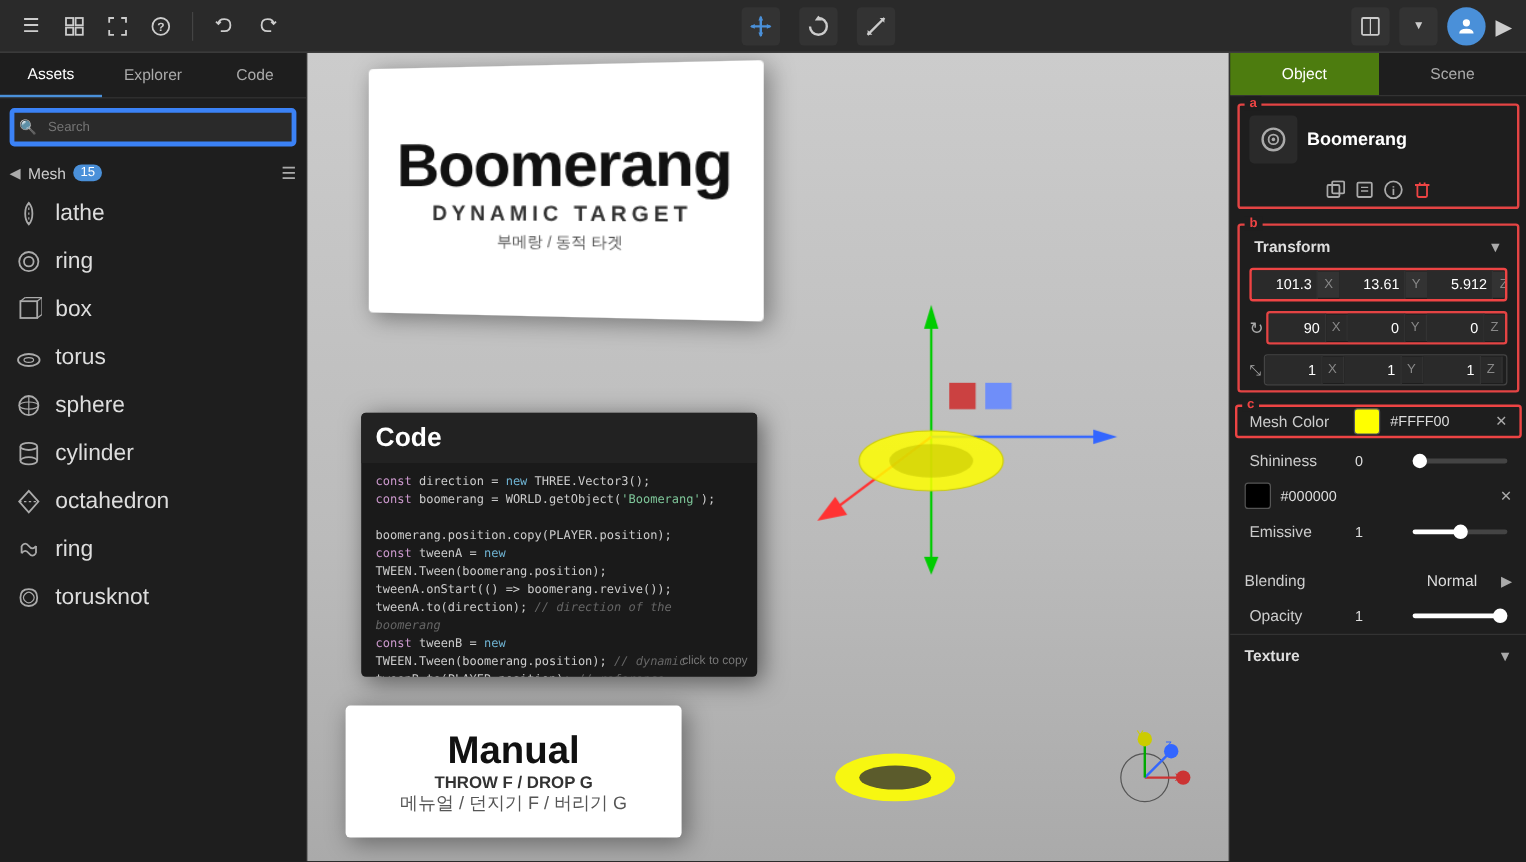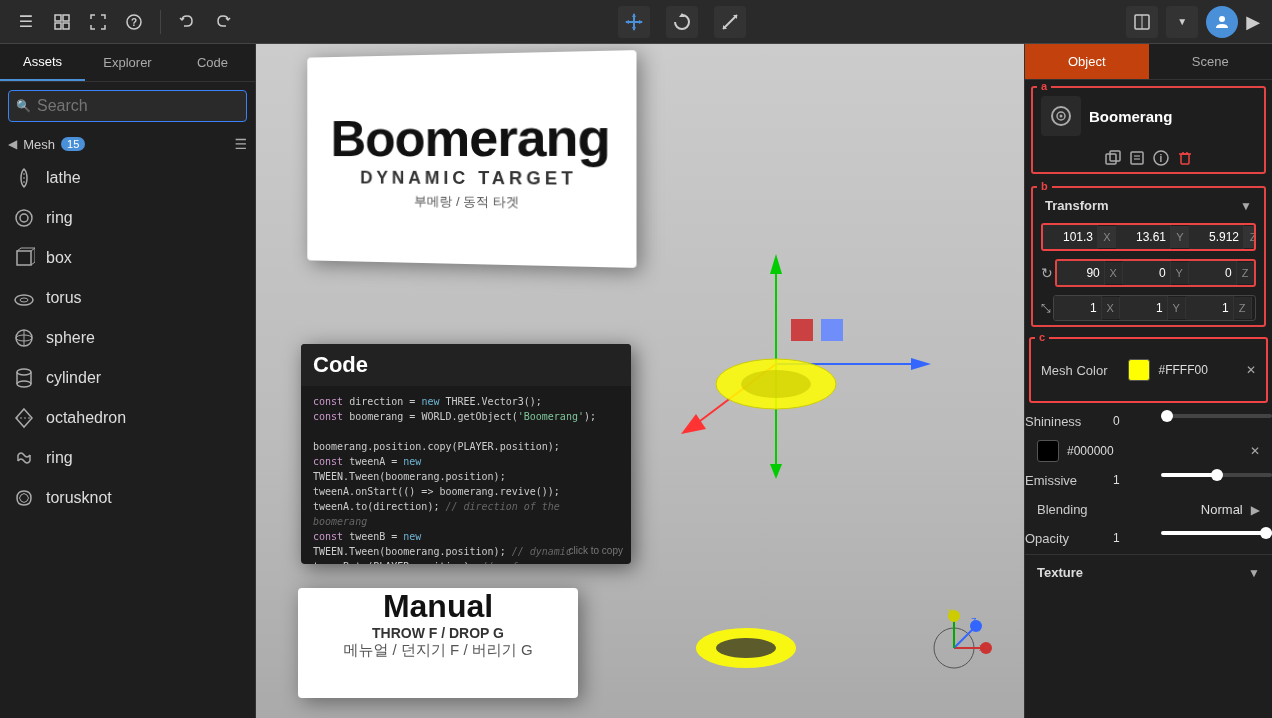--- a/index.html
+++ b/index.html
@@ -17,32 +17,32 @@
 
     
     .main { display: flex; flex: 1; overflow: hidden; }
 
     
     .sidebar { width: 256px; background: #1e1e1e; border-right: 1px solid #333; display: flex; flex-direction: column; flex-shrink: 0; }
     .sidebar-tabs { display: flex; border-bottom: 1px solid #333; }
     .sidebar-tab { flex: 1; padding: 10px; text-align: center; cursor: pointer; font-size: 13px; color: #aaa; border: none; background: none; }
     .sidebar-tab.active { color: #fff; border-bottom: 2px solid #4a90d9; }
     .sidebar-search { padding: 8px; }
-    .sidebar-search input { width: 100%; background: #2a2a2a; border: 1px solid #3b82f6; border-radius: 4px; padding: 6px 10px 6px 28px; color: #fff; font-size: 16px; outline: none; }
+    .sidebar-search input { width: 100%; background: #2a2a2a; border: 4px solid #3b82f6; border-radius: 4px; padding: 6px 10px 6px 28px; color: #fff; font-size: 11px; outline: none; }
     .search-wrap { position: relative; }
     .search-icon-inner { position: absolute; left: 8px; top: 50%; transform: translateY(-50%); color: #666; font-size: 12px; }
     .sidebar-section { padding: 6px 8px; display: flex; align-items: center; justify-content: space-between; }
     .sidebar-section-left { display: flex; align-items: center; gap: 6px; cursor: pointer; }
     .section-label { font-size: 13px; color: #ccc; }
     .section-badge { background: #4a90d9; color: #fff; border-radius: 10px; padding: 1px 6px; font-size: 11px; }
     .list-icon { color: #aaa; cursor: pointer; font-size: 14px; }
     .mesh-list { flex: 1; overflow-y: auto; }
     .mesh-item { display: flex; align-items: center; gap: 10px; padding: 8px 12px; cursor: pointer; }
     .mesh-item-icon { width: 24px; height: 24px; display: flex; align-items: center; justify-content: center; flex-shrink: 0; }
-    .mesh-item-label { font-size: 16px; color: #ddd; }
+    .mesh-item-label { font-size: 19px; color: #ddd; }
 
     
     .viewport { flex: 1; background: #2d2d2d; position: relative; overflow: hidden; }
     .viewport-content { width: 100%; height: 100%; position: relative; background: linear-gradient(180deg, #cccccc 0%, #bbbbbb 60%, #aaaaaa 100%); }
 
     
     .sign-boomerang { position: absolute; top: 10px; left: 45px; width: 330px; height: 210px; background: #fff; border-radius: 4px; display: flex; flex-direction: column; align-items: center; justify-content: center; transform: perspective(400px) rotateY(-5deg); box-shadow: 4px 4px 20px rgba(0,0,0,0.4); }
     .sign-title { font-size: 52px; font-weight: 900; color: #111; letter-spacing: -1px; }
     .sign-subtitle { font-size: 18px; font-weight: 600; color: #333; letter-spacing: 4px; }
     .sign-korean { font-size: 13px; color: #555; margin-top: 4px; }
@@ -52,30 +52,30 @@
     .code-header { background: #222; padding: 8px 12px; font-size: 22px; font-weight: 700; color: #fff; }
     .code-body { padding: 8px 12px; font-family: monospace; font-size: 10px; line-height: 1.5; }
     .code-line { color: #ccc; }
     .code-keyword { color: #cc99cd; }
     .code-new { color: #6fb3d2; }
     .code-string { color: #7ec699; }
     .code-comment { color: #666; font-style: italic; }
     .code-copy { position: absolute; bottom: 8px; right: 8px; font-size: 10px; color: #777; cursor: pointer; }
 
     
-    .manual-panel { position: absolute; bottom: 20px; left: 42px; width: 280px; height: 110px; background: #fff; border-radius: 4px; display: flex; flex-direction: column; align-items: center; box-shadow: 4px 4px 20px rgba(0,0,0,0.4); }
+    .manual-panel { position: absolute; bottom: 20px; left: 32px; width: 280px; height: 110px; background: #fff; border-radius: 4px; display: flex; flex-direction: column; align-items: center; justify-content: center; box-shadow: 4px 4px 20px rgba(0,0,0,0.4); }
     .manual-title { font-size: 32px; font-weight: 900; color: #111; }
     .manual-subtitle { font-size: 14px; font-weight: 600; color: #333; }
     .manual-korean { font-size: 15px; color: #555; }
 
     
     .right-panel { width: 248px; background: #1e1e1e; border-left: 1px solid #333; display: flex; flex-direction: column; flex-shrink: 0; overflow-y: auto; }
     .right-tabs { display: flex; border-bottom: 1px solid #333; }
     .right-tab { flex: 1; padding: 10px; text-align: center; cursor: pointer; font-size: 13px; color: #aaa; border: none; background: none; }
-    .right-tab.active { color: #fff; background: #c2410c; }
+    .right-tab.active { color: #fff; background: #4d7c0f; }
     .obj-icon { width: 40px; height: 40px; background: #2a2a2a; border-radius: 4px; display: flex; align-items: center; justify-content: center; font-size: 20px; flex-shrink: 0; }
     .obj-name-input { flex: 1; background: transparent; border: none; color: #fff; font-size: 15px; font-weight: 600; outline: none; }
     .obj-action-btn { background: none; border: none; color: #aaa; cursor: pointer; font-size: 14px; padding: 2px; }
     .obj-action-btn.delete { color: #e44; }
     .obj-action-row { display: flex; align-items: center; gap: 4px; padding: 4px 8px; justify-content: center; }
 
     
     .section-header { display: flex; align-items: center; justify-content: space-between; padding: 10px 12px 6px; }
     .section-title { font-size: 13px; font-weight: 600; color: #ddd; }
     .section-chevron { color: #aaa; font-size: 12px; }
@@ -87,40 +87,40 @@
     .xyz-row { display: flex; align-items: center; gap: 2px; padding: 4px 8px; }
     .xyz-group { display: flex; align-items: center; border: 1px solid #444; border-radius: 3px; overflow: hidden; flex: 1; }
     .xyz-input { background: #2a2a2a; border: none; border-right: 1px solid #333; color: #fff; font-size: 12px; width: 48px; padding: 5px 4px; text-align: right; outline: none; }
     .xyz-input:last-child { border-right: none; }
     .xyz-label { background: #2a2a2a; color: #888; font-size: 11px; padding: 5px 4px; min-width: 18px; text-align: center; border-right: 1px solid #333; }
     .rotate-icon { color: #aaa; font-size: 14px; cursor: pointer; }
     .scale-icon { color: #aaa; font-size: 12px; }
 
     
     .section-c { border: 2px solid #e44; margin: 4px; border-radius: 3px; }
-    .mesh-color-row { display: flex; align-items: center; padding: 20px 10px; gap: 8px; }
+    .mesh-color-row { display: flex; align-items: center; padding: 1px 10px; gap: 8px; }
     .mesh-color-label { font-size: 13px; color: #ccc; flex: 1; }
     .color-swatch { width: 22px; height: 22px; border-radius: 3px; flex-shrink: 0; cursor: pointer; border: 1px solid #555; }
     .color-value { font-size: 12px; color: #ddd; flex: 1; }
     .color-clear { color: #aaa; cursor: pointer; font-size: 12px; }
 
     
-    .prop-row { display: flex; align-items: flex-start; padding: 7px 0; gap: 8px; }
+    .prop-row { display: flex; align-items: center; padding: 7px 16px; gap: 8px; }
     .prop-label { font-size: 13px; color: #ccc; width: 80px; flex-shrink: 0; }
     .prop-value { font-size: 12px; color: #ddd; width: 40px; }
     .prop-slider-wrap { flex: 1; display: flex; align-items: center; }
     .prop-slider { -webkit-appearance: none; width: 100%; height: 4px; border-radius: 2px; background: #444; outline: none; cursor: pointer; }
     .prop-slider::-webkit-slider-thumb { -webkit-appearance: none; width: 12px; height: 12px; border-radius: 50%; background: #fff; cursor: pointer; }
     .emissive-row { display: flex; align-items: center; padding: 4px 12px; gap: 8px; }
     .emissive-swatch { width: 22px; height: 22px; background: #000; border-radius: 3px; border: 1px solid #555; cursor: pointer; }
     .emissive-value { font-size: 12px; color: #ddd; flex: 1; }
     .emissive-clear { color: #aaa; cursor: pointer; font-size: 12px; }
 
     
-    .blending-row { display: flex; align-items: center; padding: 7px 12px; gap: 8px; cursor: pointer; }
+    .blending-row { display: flex; align-items: center; padding: 7px 12px; gap: 20px; cursor: pointer; margin-top: 12px; }
     .blending-label { font-size: 13px; color: #ccc; flex: 1; }
     .blending-value { font-size: 13px; color: #ddd; }
     .blending-arrow { color: #aaa; font-size: 12px; }
 
     
     .texture-section { border-top: 1px solid #333; margin-top: 1px; }
 
     
     svg { display: block; }
   </style>

